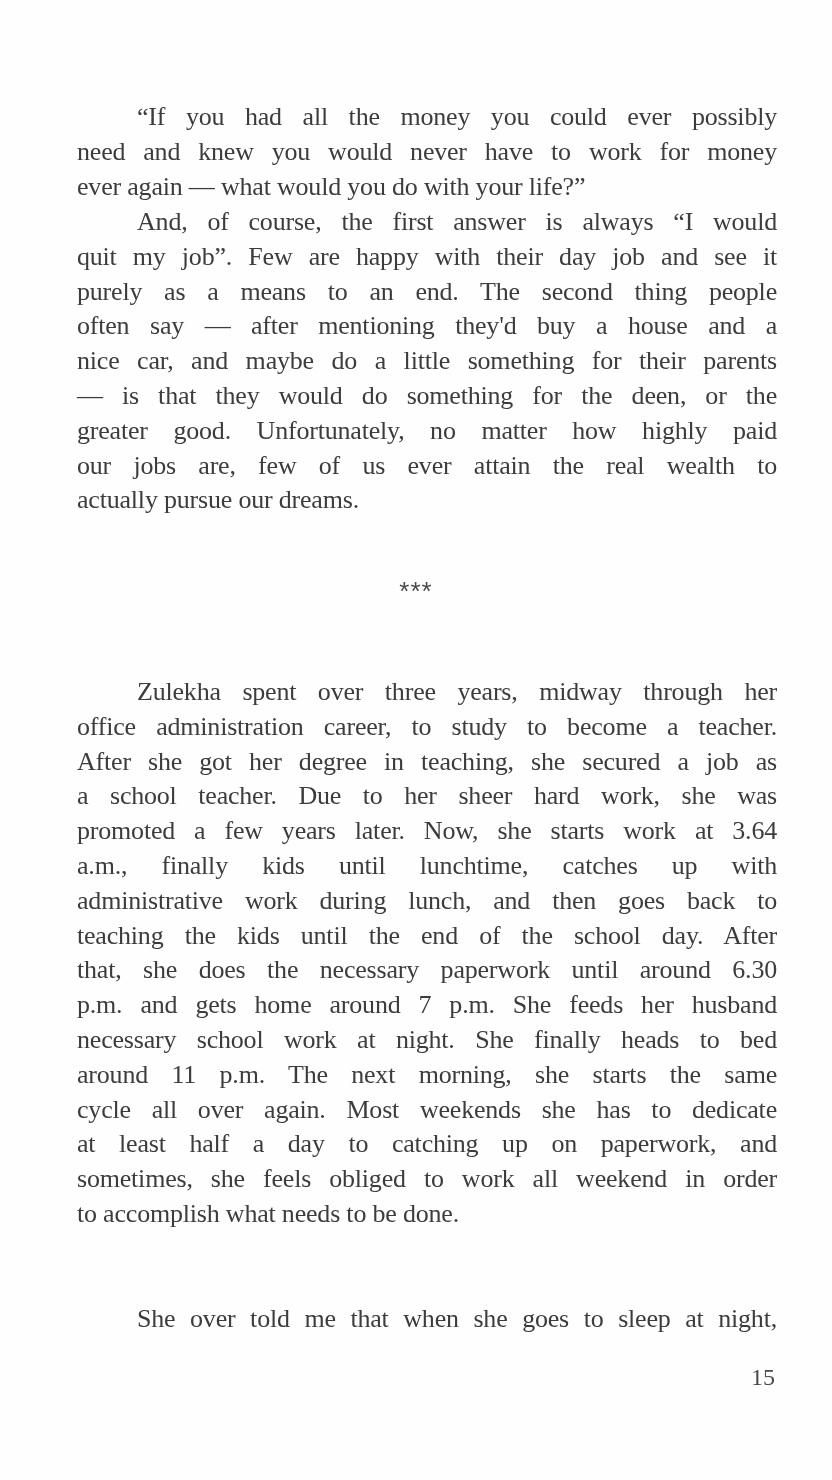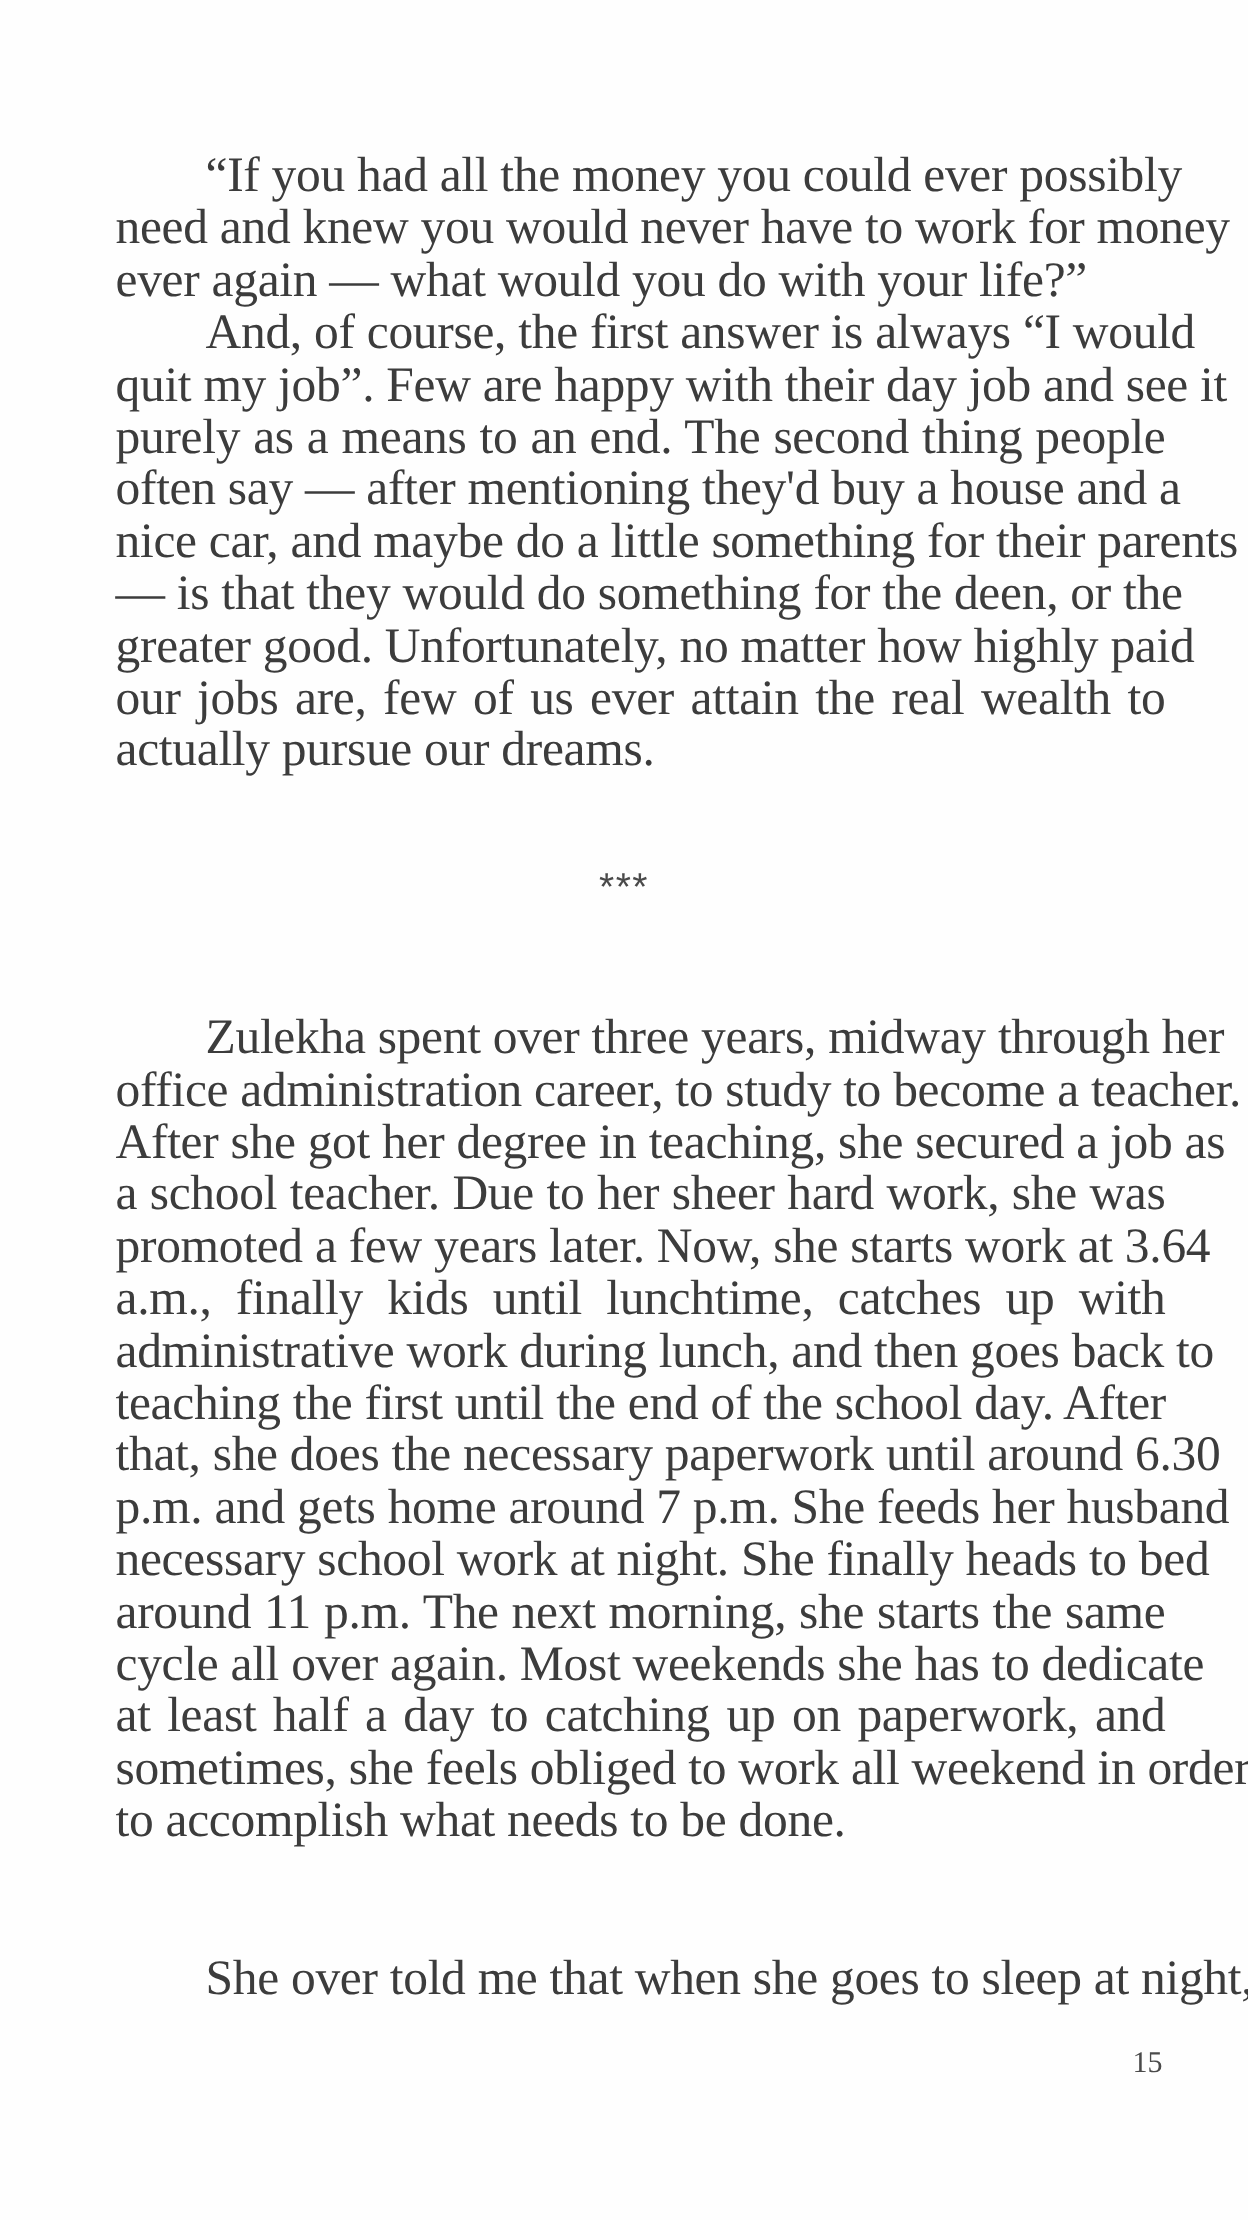--- a/index.html
+++ b/index.html
@@ -24,21 +24,21 @@
     }
     .block {
       position: absolute;
       left: 77px;
       width: 700px;
     }
     .line {
       display: block;
       height: 34.8px;
       line-height: 34.8px;
-      font-size: 33px;
+      font-size: 26px;
       white-space: nowrap;
       text-align: justify;
       text-align-last: justify;
       letter-spacing: -0.2px;
     }
     .line.last {
       text-align-last: left;
     }
     .line.indent {
       padding-left: 60px;
@@ -55,21 +55,21 @@
       text-align: center;
       font-size: 26px;
       letter-spacing: 1px;
       color: #4a4a4a;
       font-family: "Liberation Sans", "DejaVu Sans", sans-serif;
     }
     .page-number {
       position: absolute;
       top: 1364px;
       right: 57px;
-      font-size: 20px;
+      font-size: 24px;
       color: #4a4a4a;
     }
   </style>
 </head>
 <body>
 
 <div class="page">
 
   <div class="block" id="block-1">
     <span class="line indent">“If you had all the money you could ever possibly</span>
@@ -92,21 +92,21 @@
   <div class="separator">***</div>
 
   <div class="block" id="block-3">
     <span class="line indent">Zulekha spent over three years, midway through her</span>
     <span class="line">office administration career, to study to become a teacher.</span>
     <span class="line">After she got her degree in teaching, she secured a job as</span>
     <span class="line">a school teacher. Due to her sheer hard work, she was</span>
     <span class="line">promoted a few years later. Now, she starts work at 3.64</span>
     <span class="line">a.m., finally kids until lunchtime, catches up with</span>
     <span class="line">administrative work during lunch, and then goes back to</span>
-    <span class="line">teaching the first until the end of the school day. After</span>
+    <span class="line">teaching the kids until the end of the school day. After</span>
     <span class="line">that, she does the necessary paperwork until around 6.30</span>
     <span class="line">p.m. and gets home around 7 p.m. She feeds her husband</span>
     <span class="line">necessary school work at night. She finally heads to bed</span>
     <span class="line">around 11 p.m. The next morning, she starts the same</span>
     <span class="line">cycle all over again. Most weekends she has to dedicate</span>
     <span class="line">at least half a day to catching up on paperwork, and</span>
     <span class="line">sometimes, she feels obliged to work all weekend in order</span>
     <span class="line last">to accomplish what needs to be done.</span>
   </div>
 

